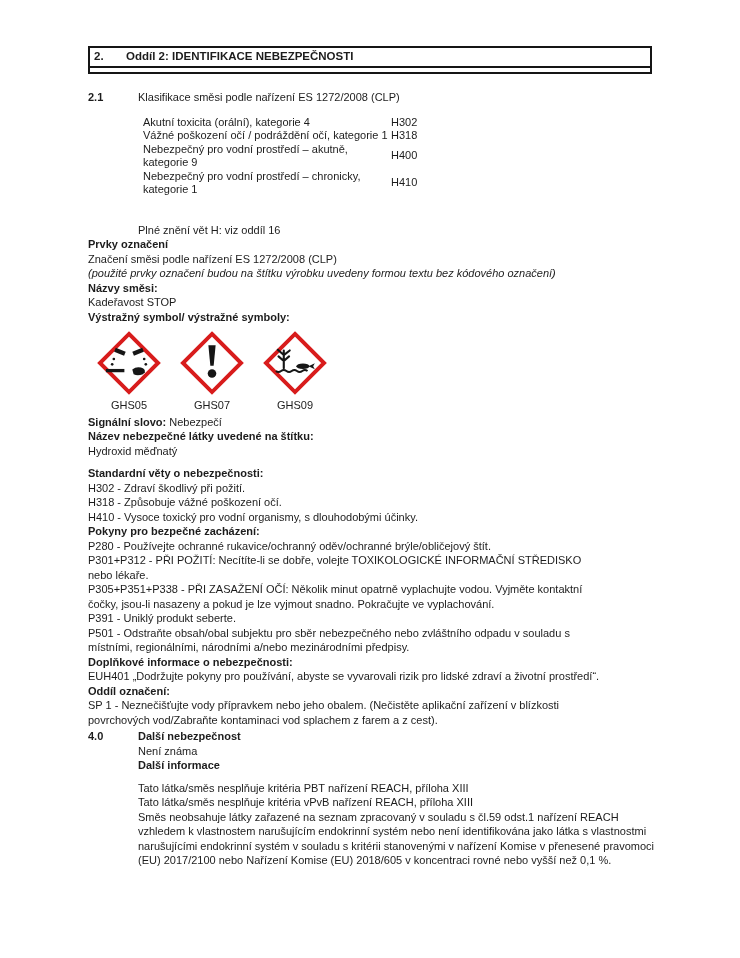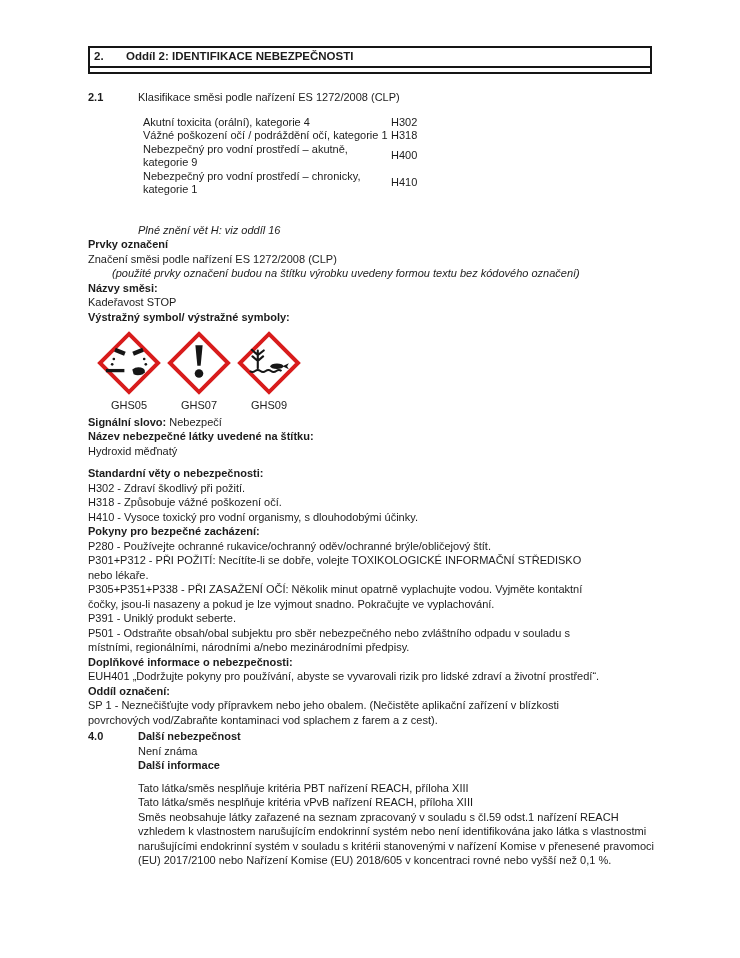--- a/index.html
+++ b/index.html
@@ -17,35 +17,35 @@
   .header-row { display:flex; border-bottom:2px solid #151515; padding:1px 4px 2px 4px;
                 font-weight:bold; font-size:11.5px; line-height:15px; }
   .header-num { width:32px; flex-shrink:0; }
   .header-strip { height:4px; }
 
   .section { display:flex; }
   .sec-num { width:50px; flex-shrink:0; font-weight:bold; }
   .sec-body { width:517px; }
   p { margin:0; }
   .bold { font-weight:bold; }
-  .italic { font-style:italic;margin-left:24px; }
+  .italic { font-style:italic; }
 
   .mt16 { margin-top:16px; }
   .mt8  { margin-top:8px; }
-  .mt26 { margin-top:26px;font-style:italic; }
+  .mt26 { margin-top:26px; }
   .mt2  { margin-top:2px; }
 
   
   .hazard-table { margin:11px 0 0 5px; line-height:13.5px; }
   .ht-row { display:flex; align-items:center; }
   .ht-class { width:246px; }
   .ht-code { padding-left:2px; }
 
   
-  .picto-row { display:flex; margin:6px 0 2px 6px; }
+  .picto-row { display:flex; gap:13px; margin:6px 0 2px 6px; }
   .picto { margin:0; width:70px; text-align:center; }
   .picto svg { width:66px; height:66px; display:block; margin:0 auto; }
   .picto figcaption { margin-top:2px; font-size:11px; }
   .dia { fill:#fff; stroke:var(--ghs-red,#d81c1c); stroke-width:6; stroke-linejoin:miter; }
   .glyph { fill:#161616; stroke:none; }
   .gstroke { fill:none; stroke:#161616; }
 </style>
 </head>
 <body>
 

